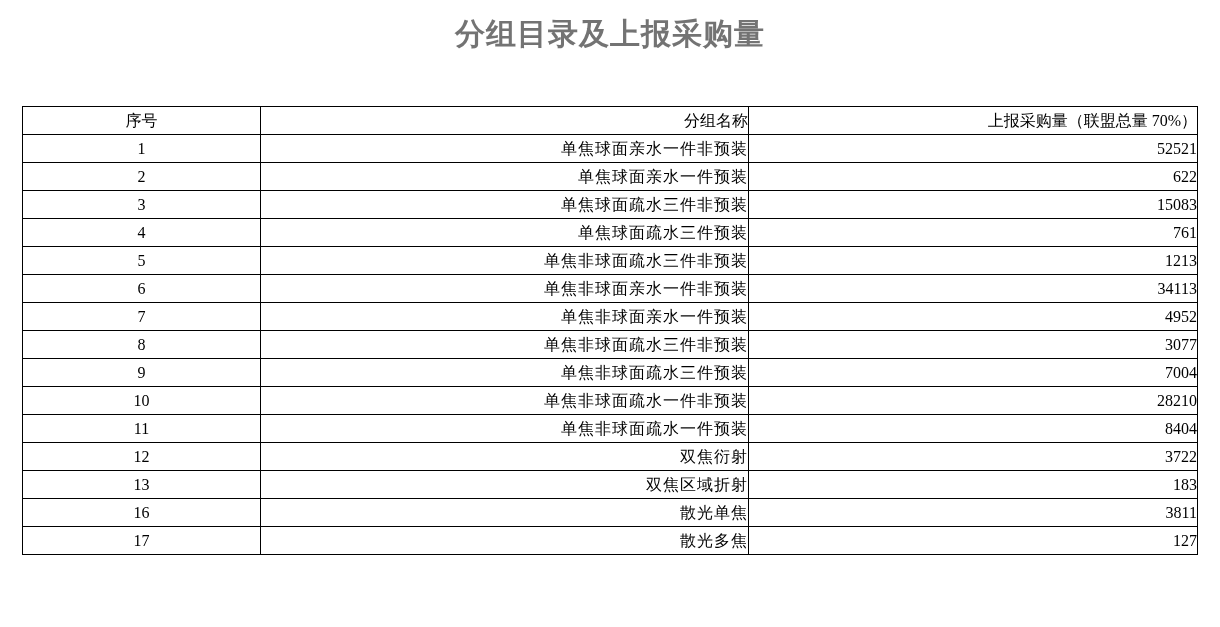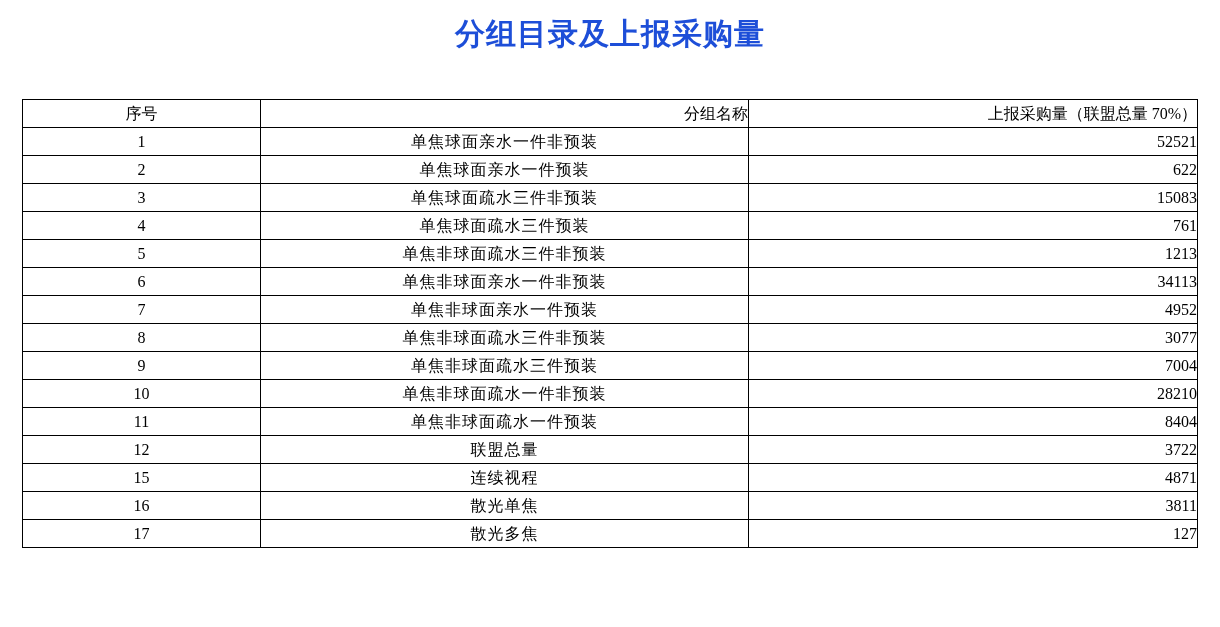--- a/index.html
+++ b/index.html
@@ -21,26 +21,26 @@
     box-sizing: border-box;
   }
   .doc-title {
     text-align: center;
     font-family: "DejaVu Sans", "Liberation Sans", sans-serif;
     font-weight: bold;
     font-size: 30px;
     letter-spacing: 1px;
     margin: 0;
     padding-top: 14px;
-    color: #1d4ed8;
+    color: #737373;
   }
   .table-wrap {
     position: absolute;
     left: 22px;
-    top: 99px;
+    top: 106px;
     width: 1174px;
   }
   table.grouptable {
     border-collapse: collapse;
     width: 1174px;
     table-layout: fixed;
   }
   table.grouptable th,
   table.grouptable td {
     border: 1px solid #000000;
@@ -55,21 +55,21 @@
   th.col-name, td.col-name { width: 487px; }
   th.col-qty, td.col-qty { width: 448px; }
 
   thead th {
     font-weight: bold;
     text-align: right;
     height: 32px;
     font-size: 17px;
   }
   td.col-name {
-    text-align: center;
+    text-align: right;
     padding-left: 8px;
     letter-spacing: 1px;
     font-family: Liberation Serif, serif;
   }
   td.col-qty {
     text-align: right;
     padding-left: 7px;
   }
   td.col-no {
     font-size: 15px;
@@ -142,27 +142,27 @@
             <td class="col-name">单焦非球面疏水一件非预装</td>
             <td class="col-qty">28210</td>
           </tr>
           <tr>
             <td class="col-no">11</td>
             <td class="col-name">单焦非球面疏水一件预装</td>
             <td class="col-qty">8404</td>
           </tr>
           <tr>
             <td class="col-no">12</td>
-            <td class="col-name">联盟总量</td>
+            <td class="col-name">双焦衍射</td>
             <td class="col-qty">3722</td>
           </tr>
           <tr>
-            <td class="col-no">15</td>
-            <td class="col-name">连续视程</td>
-            <td class="col-qty">4871</td>
+            <td class="col-no">13</td>
+            <td class="col-name">双焦区域折射</td>
+            <td class="col-qty">183</td>
           </tr>
           <tr>
             <td class="col-no">16</td>
             <td class="col-name">散光单焦</td>
             <td class="col-qty">3811</td>
           </tr>
           <tr>
             <td class="col-no">17</td>
             <td class="col-name">散光多焦</td>
             <td class="col-qty">127</td>

